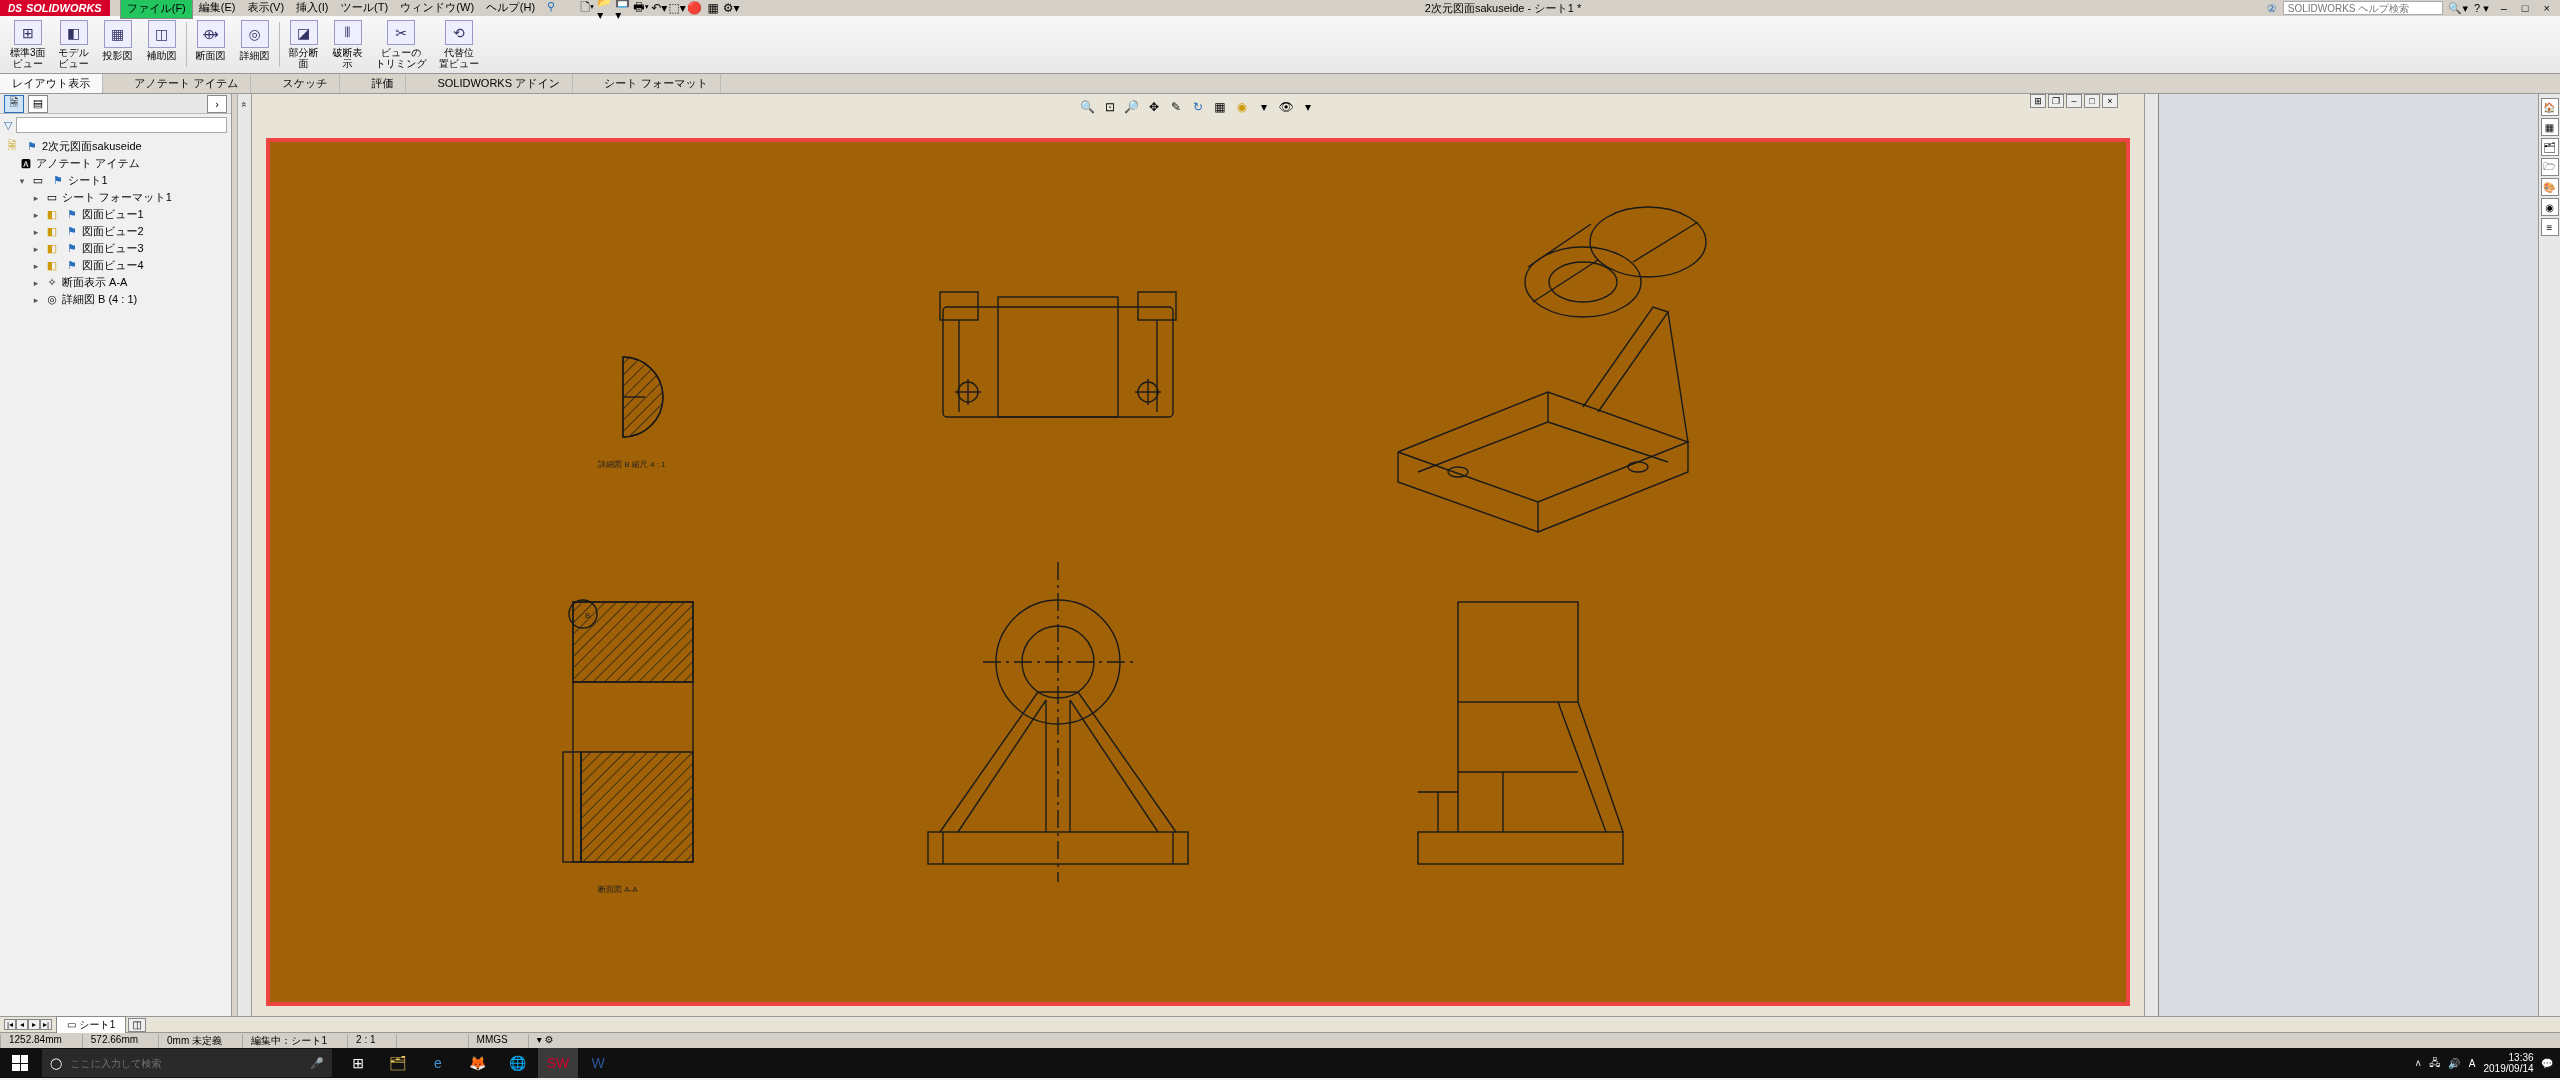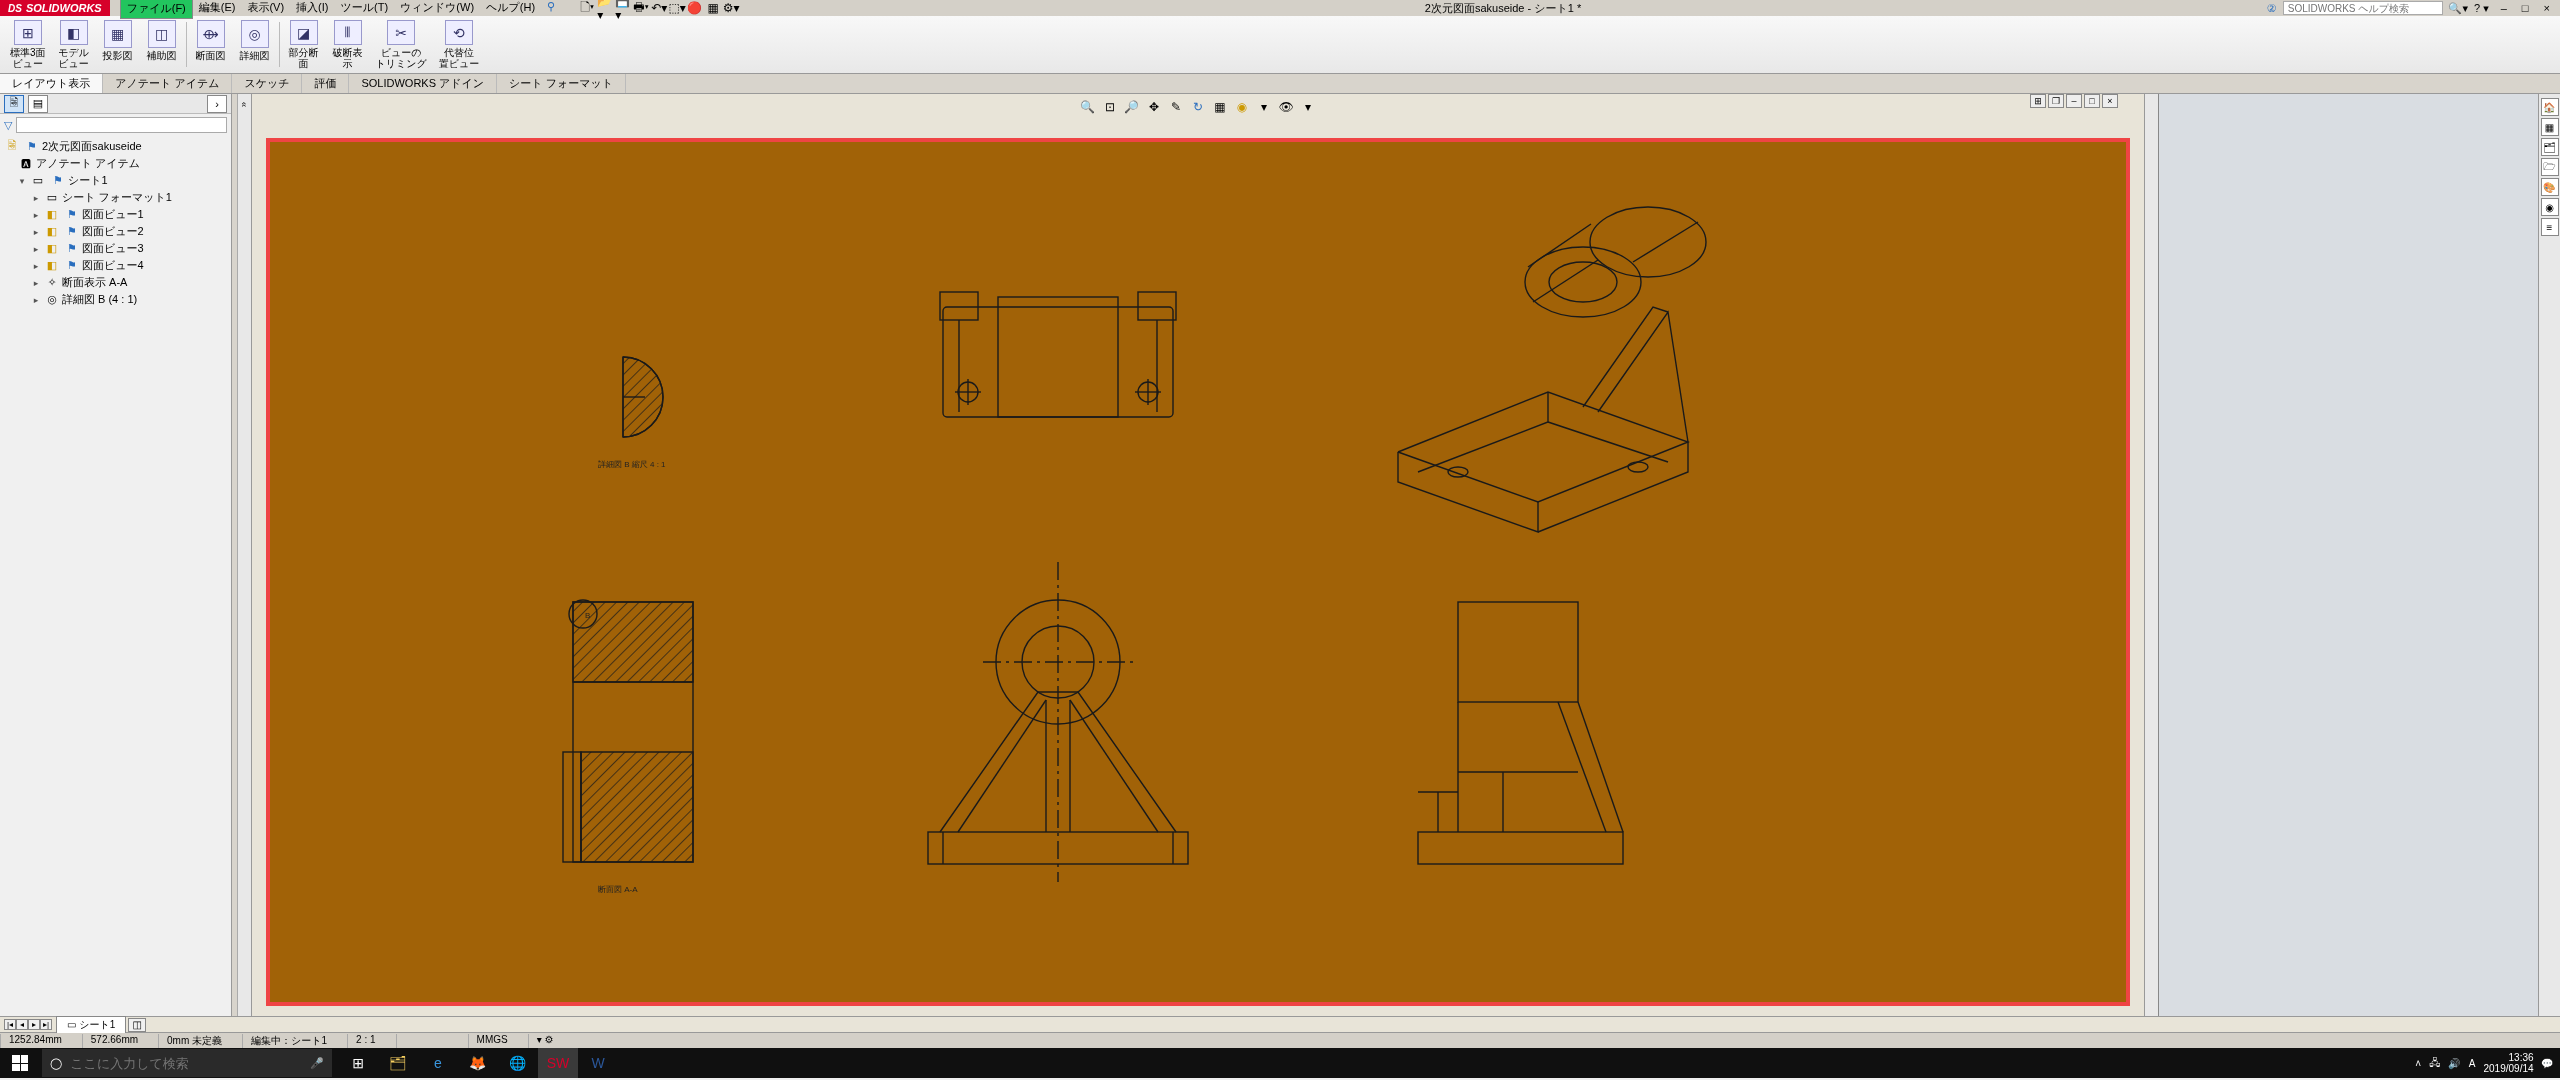--- a/index.html
+++ b/index.html
@@ -18,21 +18,21 @@
 .qat-icon { width: 16px; height: 16px; display: inline-flex; align-items: center; justify-content: center; font-size: 12px; }
 
 
 .ribbon { height: 58px; background: linear-gradient(#f8f8f8,#e8e8e8); border-bottom: 1px solid #999; display: flex; align-items: stretch; padding: 2px 4px; }
 .ribbon-btn { display: flex; flex-direction: column; align-items: center; justify-content: flex-start; padding: 2px 6px; cursor: pointer; min-width: 44px; }
 .ribbon-icon { width: 28px; height: 28px; background: #eef; border: 1px solid #99c; display: flex; align-items: center; justify-content: center; font-size: 14px; color: #336; }
 .ribbon-label { font-size: 10px; text-align: center; line-height: 1.1; margin-top: 2px; }
 .ribbon-sep { width: 1px; background: #bbb; margin: 4px 2px; }
 
 
-.tabs-row { height: 20px; background: #d8d4cc; display: flex; border-bottom: 1px solid #999; }
+.tabs-row { height: 20px; background: #d8d4cc; display: flex; border-bottom: 1px solid #999; gap: 19px; }
 .tab { padding: 2px 12px; font-size: 11px; border-right: 1px solid #bbb; cursor: pointer; display: flex; align-items: center; }
 .tab.active { background: #f8f8f8; }
 
 
 .main { display: flex; height: calc(100% - 18px - 58px - 20px - 16px - 16px - 30px); position: relative; }
 .left-panel { width: 232px; background: #f0f0f0; border-right: 1px solid #999; display: flex; flex-direction: column; }
 .panel-tabs { height: 20px; background: #e8e8e8; display: flex; align-items: center; padding: 0 4px; gap: 4px; border-bottom: 1px solid #bbb; }
 .ptab-icon { width: 20px; height: 18px; border: 1px solid #888; background: #fff; display: flex; align-items: center; justify-content: center; font-size: 11px; cursor: pointer; }
 .ptab-icon.active { background: #d0e4f8; border-color: #2a6ebe; }
 .filter-row { height: 22px; padding: 2px 4px; display: flex; align-items: center; gap: 4px; }
@@ -77,21 +77,21 @@
 .status-left { flex: 1; padding-left: 4px; }
 .status-right { display: flex; gap: 12px; }
 .status-cell { padding: 0 8px; border-left: 1px solid #aaa; }
 
 
 .taskbar { height: 30px; background: #101010; display: flex; align-items: center; color: #fff; }
 .tb-start { width: 40px; height: 30px; display: flex; align-items: center; justify-content: center; }
 .win-logo { width: 16px; height: 16px; display: grid; grid-template: 1fr 1fr / 1fr 1fr; gap: 1px; }
 .win-logo span { background: #fff; }
 .tb-search { display: flex; align-items: center; background: #2a2a2a; height: 28px; width: 290px; margin-left: 2px; padding: 0 8px; gap: 8px; }
-.tb-search input { background: transparent; border: none; color: #14b8a6; flex: 1; font-size: 13px; outline: none; }
+.tb-search input { background: transparent; border: none; color: #14b8a6; flex: 1; font-size: 10px; outline: none; }
 .tb-icons { display: flex; margin-left: 6px; }
 .tb-icon { width: 40px; height: 30px; display: flex; align-items: center; justify-content: center; font-size: 14px; }
 .tb-tray { margin-left: auto; display: flex; align-items: center; gap: 8px; padding-right: 6px; font-size: 10px; }
 .tray-clock { text-align: right; line-height: 1.1; }
 
 svg line, svg polyline, svg rect, svg circle, svg path, svg ellipse { stroke: #1a1a1a; stroke-width: 1.4; fill: none; }
 .hatch { fill: url(#hatch); }
 .label-txt { font-size: 8px; fill: #222; stroke: none; font-family: sans-serif; }
 </style>
 </head>

